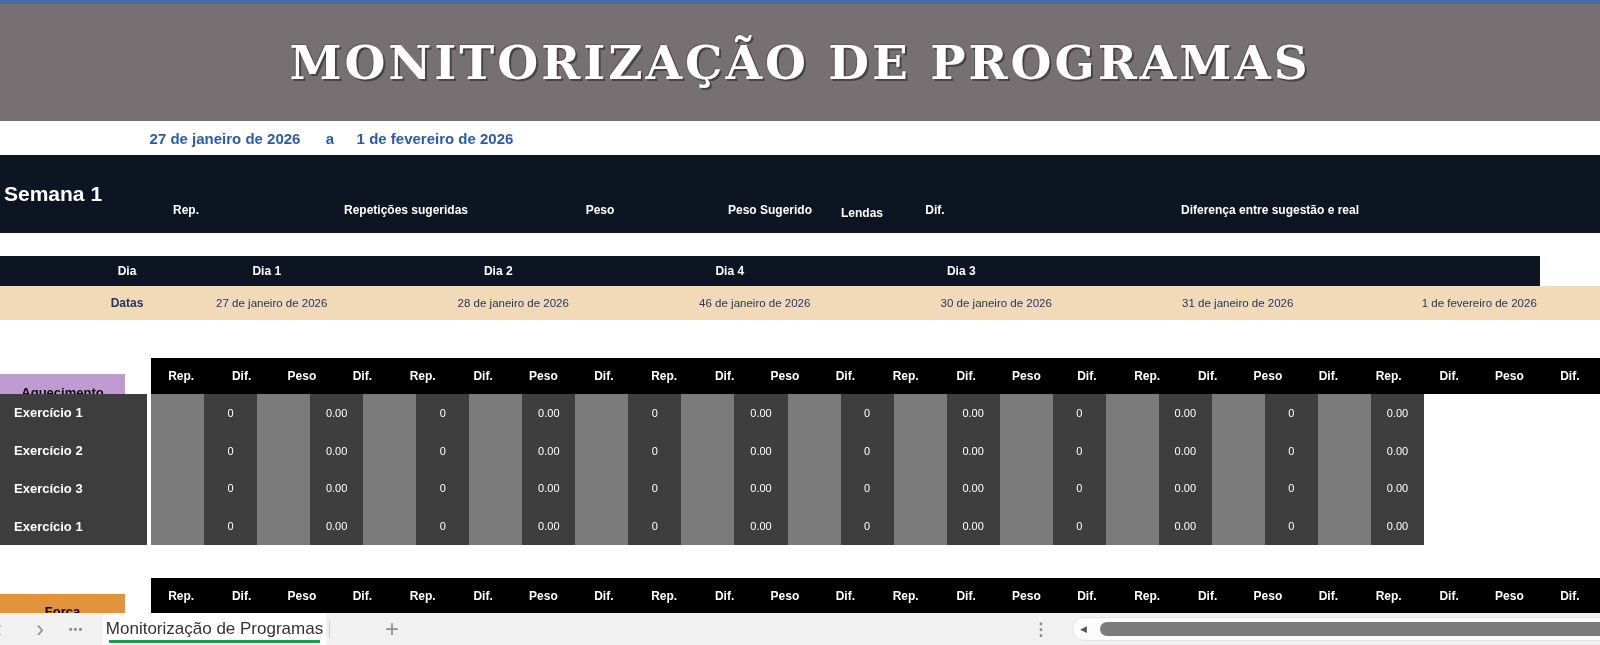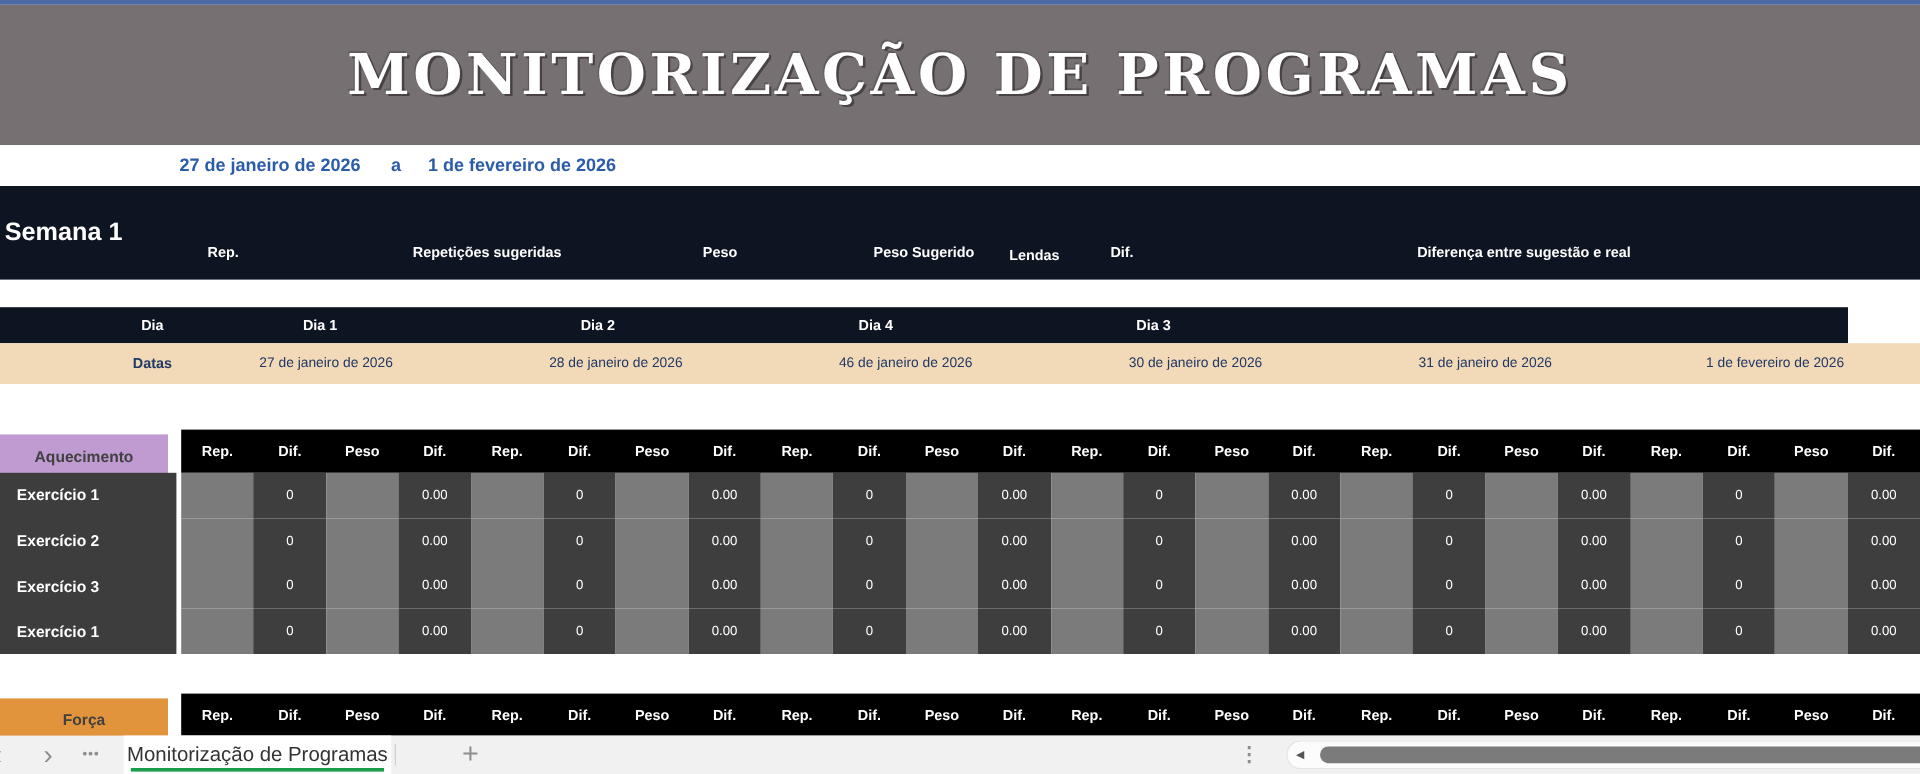--- a/index.html
+++ b/index.html
@@ -35,32 +35,32 @@
                       font-size:12px; font-weight:bold; white-space:nowrap; }
   .six-cols { position:absolute; left:151px; right:0; top:0; height:100%;
               display:grid; grid-template-columns:repeat(6,1fr); }
   .six-cols > div { display:flex; align-items:center; justify-content:center;
                     font-size:12px; white-space:nowrap; }
   #day-row .six-cols > div { font-weight:bold; }
   #dates-row .six-cols > div { font-size:11.5px; }
 
   
   .section-header { left:0; width:1600px; height:36px; }
-  .section-label { position:absolute; left:0; top:4px; width:140px; height:100%;
+  .section-label { position:absolute; left:0; top:16px; width:125px; height:100%;
                    display:flex; align-items:center; justify-content:center;
-                   font-size:13px; font-weight:bold; color:#404040; }
+                   font-size:13px; font-weight:bold; color:#000000; }
   .metric-grid { position:absolute; left:151px; right:0; top:0; height:100%;
                  background:#000; display:grid; grid-template-columns:repeat(24,1fr); }
   .metric-grid > div { display:flex; align-items:center; justify-content:center;
                        color:#fff; font-weight:bold; font-size:12px; }
   #warmup-header { top:358px; }
   #strength-header { top:578px; height:35px; }
 
   
-  #warmup-body { top:394px; left:0; width:1600px; height:151px; }
+  #warmup-body { top:394px; left:0; width:1424px; height:151px; }
   #exercise-col { position:absolute; left:0; top:0; width:147px; height:100%;
                   background:#3d3d3d; display:flex; flex-direction:column; }
   #exercise-col > div { flex:1; display:flex; align-items:center; padding-left:14px;
                         color:#fff; font-weight:bold; font-size:13px; }
   #data-grid { position:absolute; left:151px; right:0; top:0; height:100%;
                display:grid; grid-template-columns:repeat(24,1fr); grid-auto-rows:1fr; }
   .cell-input { background:#7b7b7b; }
   .cell-dif { background:#3e3e3e; color:#fff; display:flex; align-items:center;
               justify-content:center; font-size:11px; }
 

